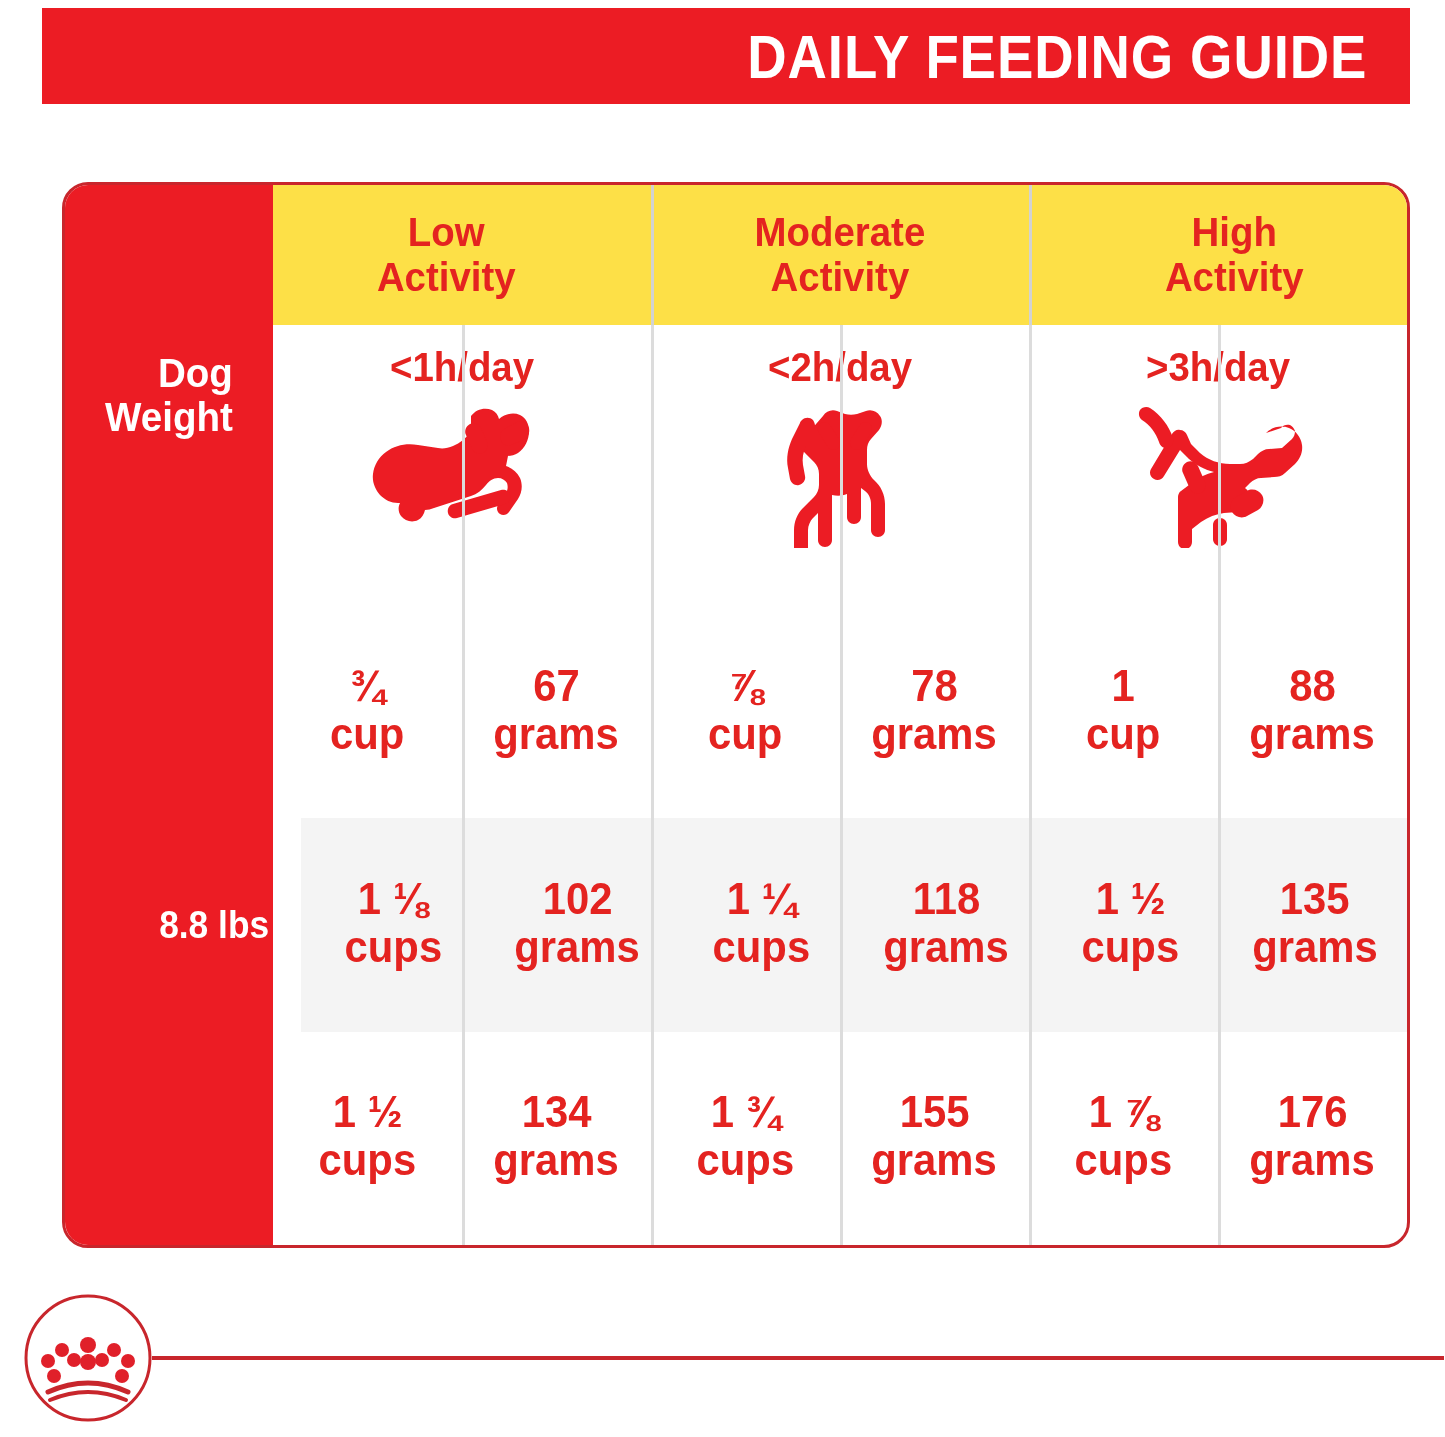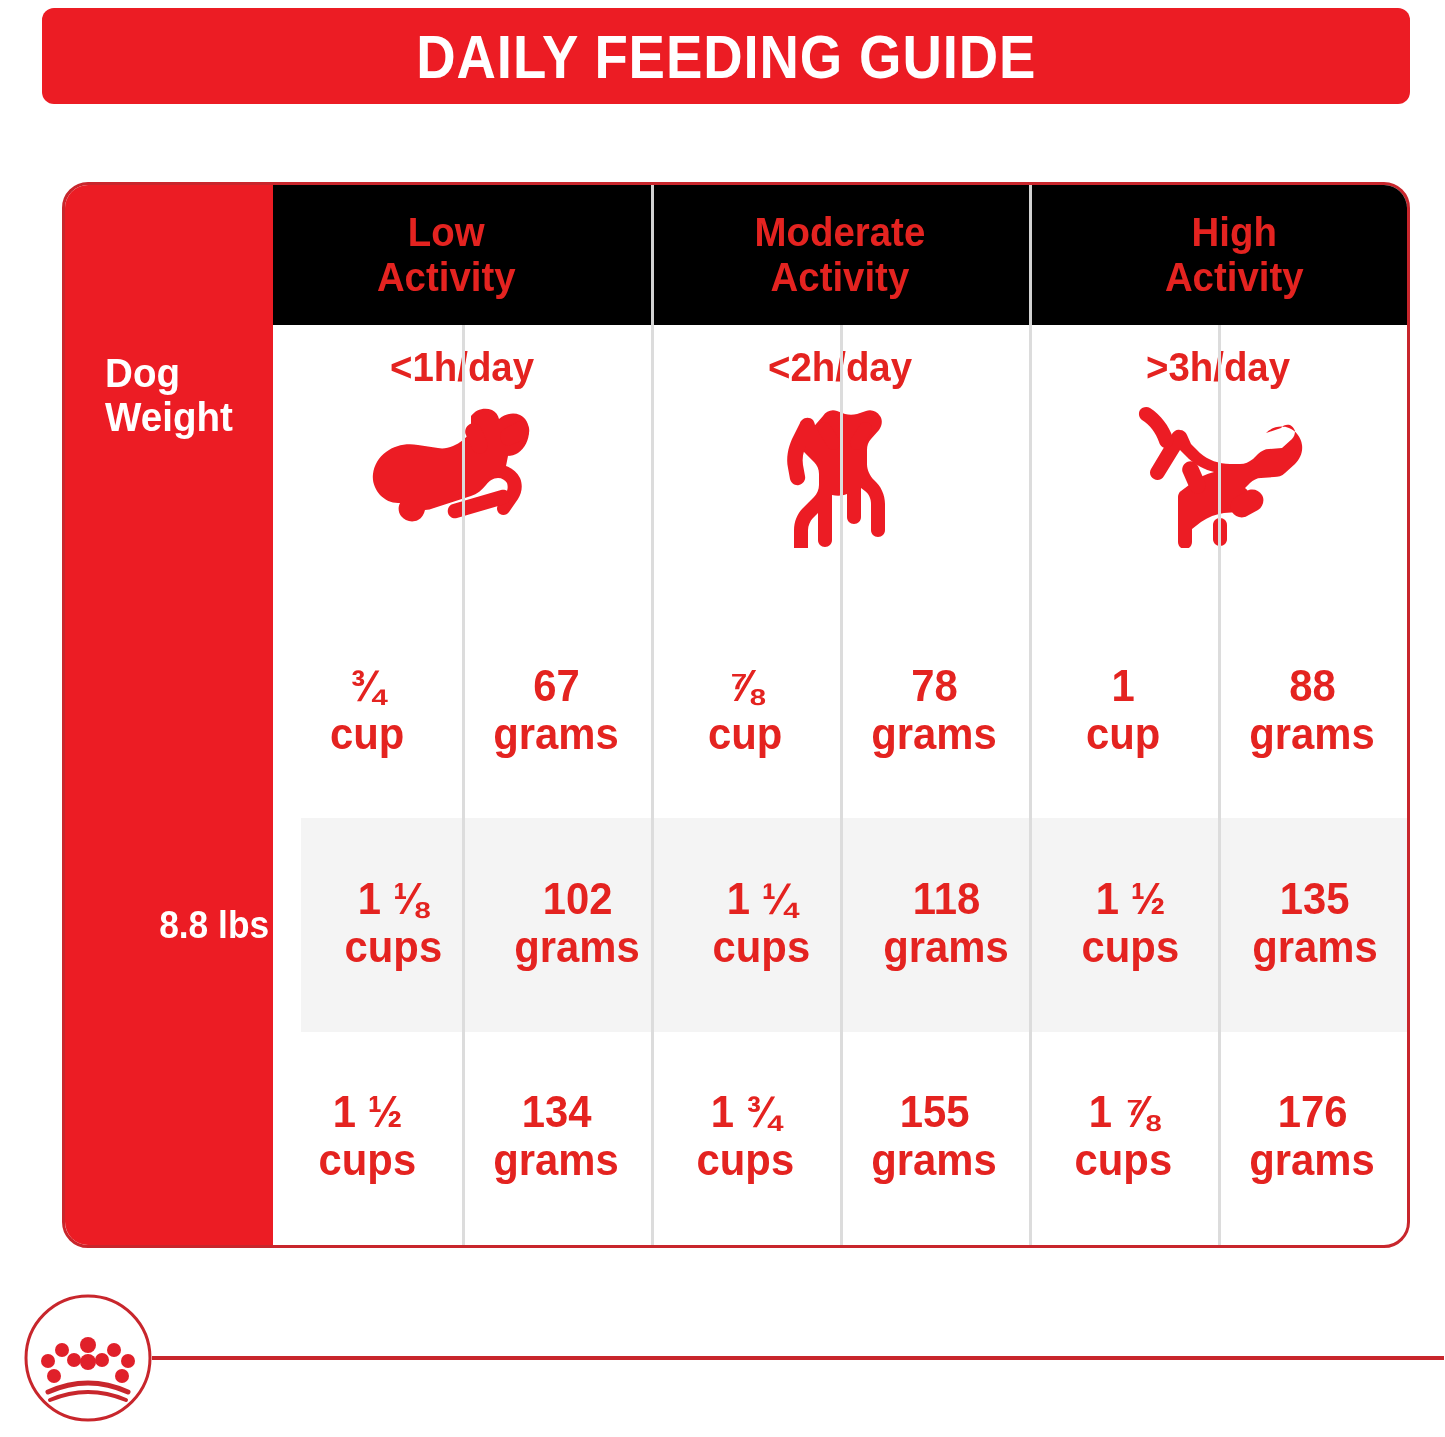--- a/index.html
+++ b/index.html
@@ -18,22 +18,21 @@
   
   .banner {
     position: absolute;
     left: 42px;
     top: 8px;
     width: 1368px;
     height: 96px;
     background: #EC1C24;
     display: flex;
     align-items: center;
-    justify-content: center;
-    border-radius: 12px;
+    justify-content: flex-end;
   }
   .banner-title {
     color: #ffffff;
     font-family: "Liberation Sans Narrow", "Liberation Sans", sans-serif;
     font-size: 62px;
     font-weight: bold;
     letter-spacing: 1px;
     transform: scaleX(0.88);
     white-space: nowrap;
   }
@@ -67,21 +66,21 @@
     flex-direction: column;
     position: relative;
     z-index: 3;
   }
   .weight-head {
     height: 420px;
     flex: 0 0 420px;
     display: flex;
     align-items: center;
     justify-content: center;
-    text-align: left;
+    text-align: right;
   }
   .weight-head-label {
     color: #ffffff;
     font-size: 41px;
     font-weight: bold;
     line-height: 1.08;
     font-family: "Liberation Sans Narrow", "Liberation Sans", sans-serif;
     transform: scaleX(0.94);
   }
   .weight-cell {
@@ -105,21 +104,21 @@
     display: flex;
     flex-direction: column;
     position: relative;
   }
 
   
   .act-head-row {
     height: 140px;
     flex: 0 0 140px;
     display: flex;
-    background: #000000;
+    background: #fde047;
     position: relative;
     z-index: 2;
     gap: 48px;
   }
   .act-head {
     flex: 1 1 0;
     display: flex;
     align-items: center;
     justify-content: center;
     text-align: center;

